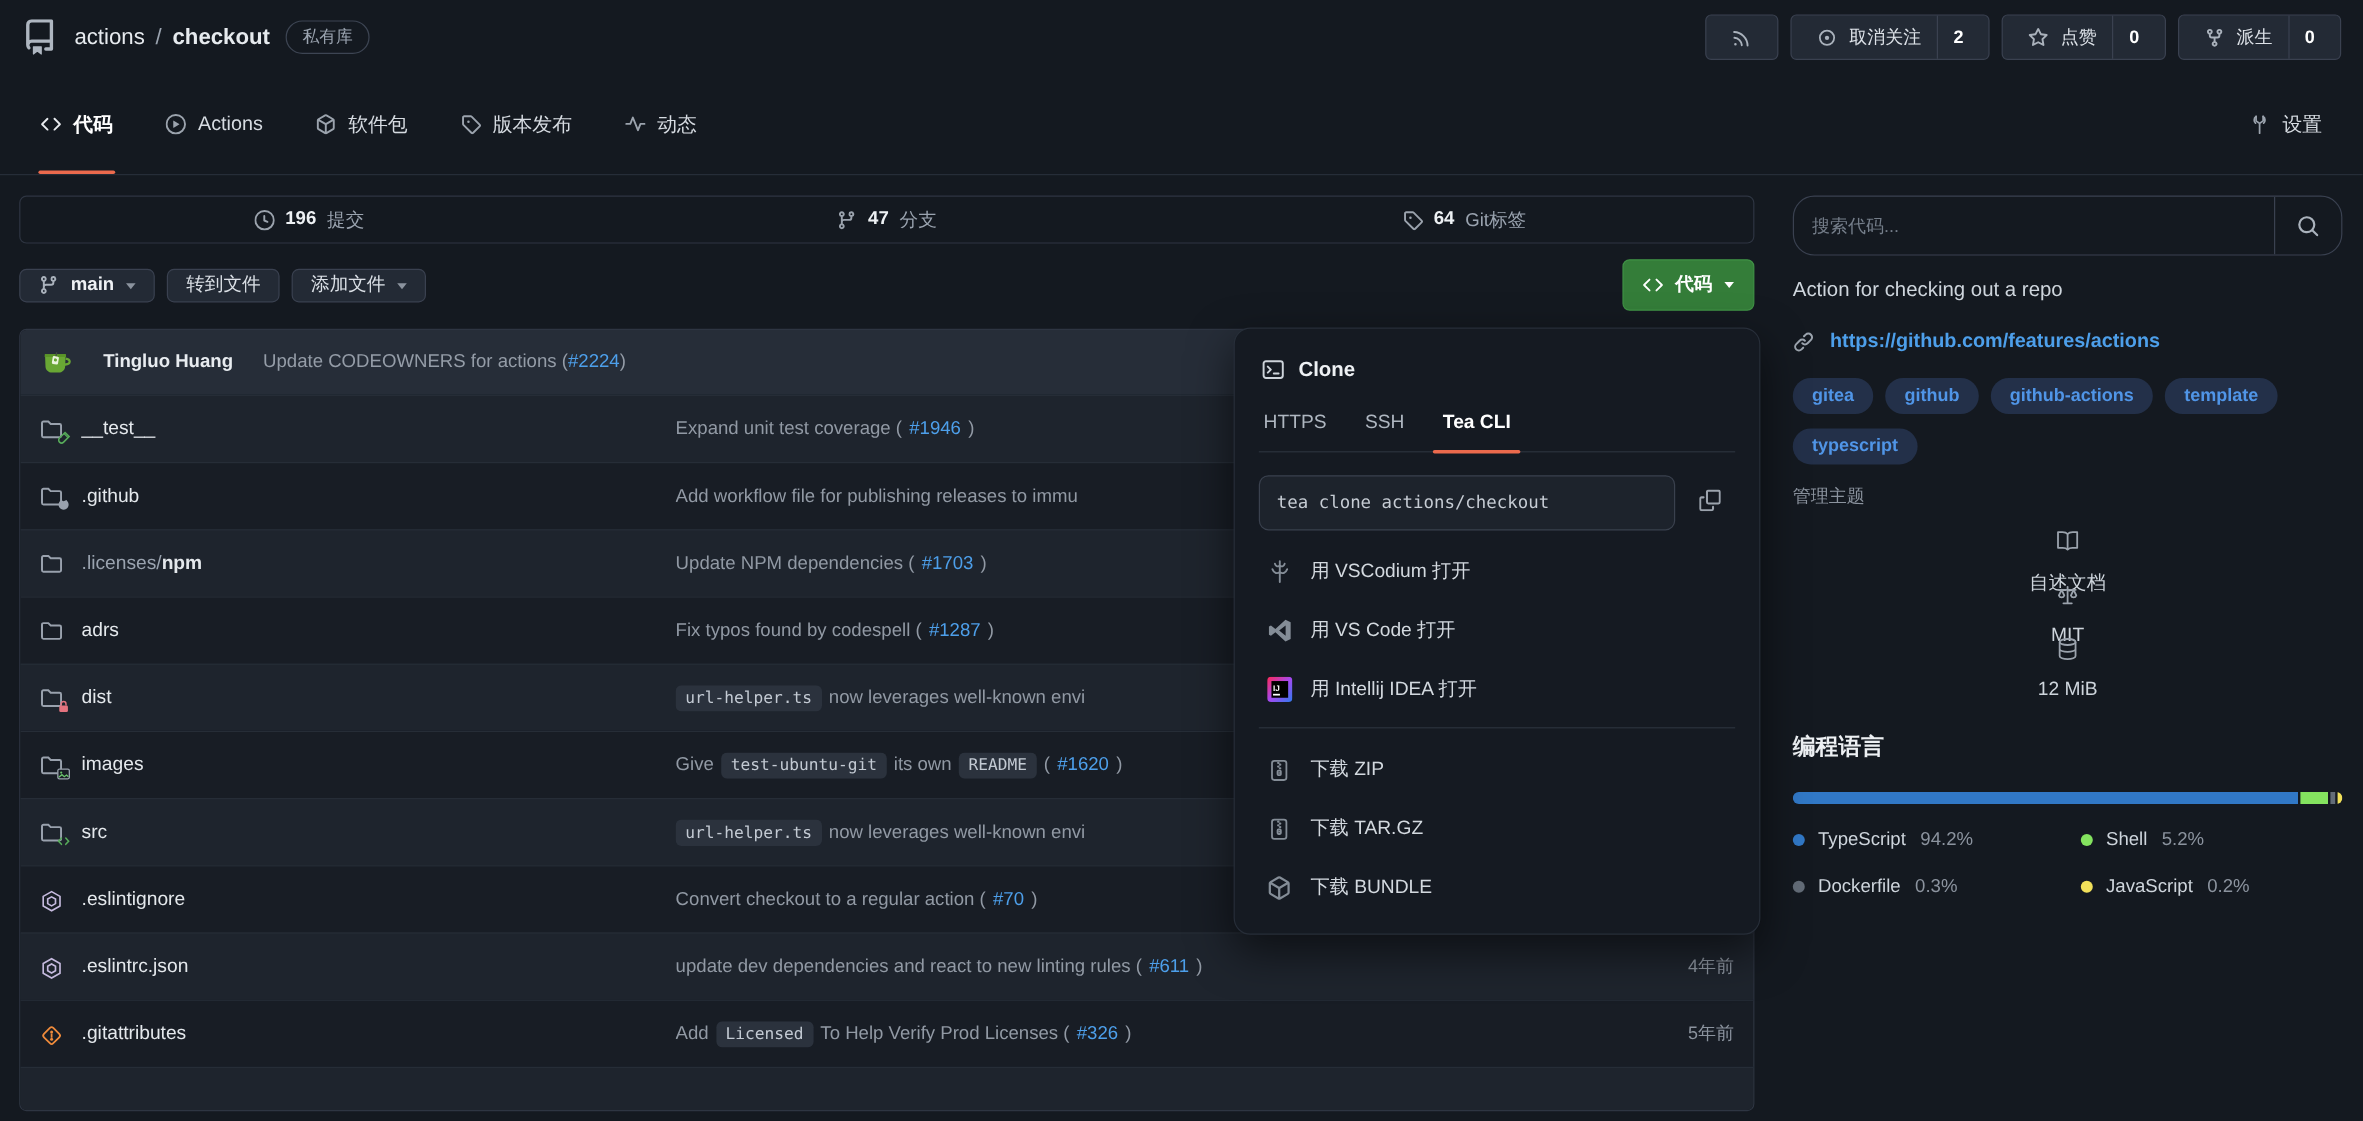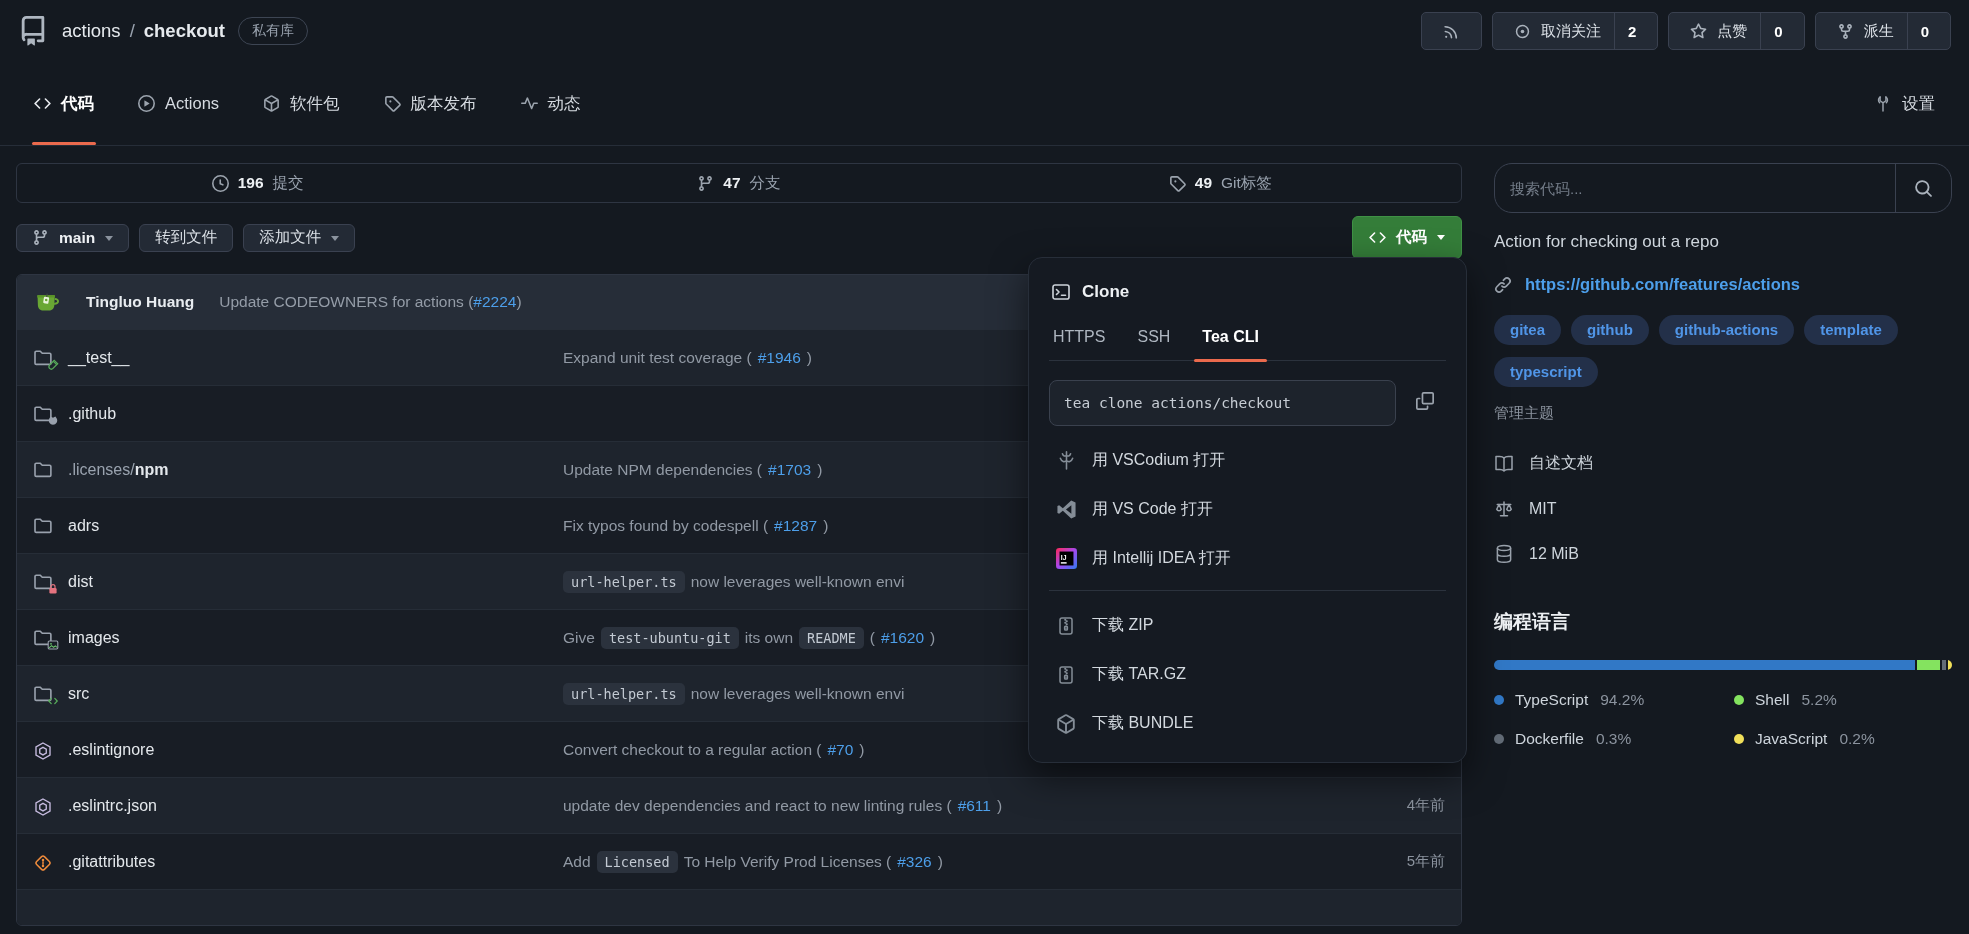--- a/index.html
+++ b/index.html
@@ -68,21 +68,21 @@
   .fname a{font-size:16px;color:#e4e8ec;}
   .fname .dim{color:#9aa3af;}
   .ficon{position:relative;width:22px;height:20px;flex:0 0 auto;}
   .ficon .base{position:absolute;left:0;top:1px;}
   .ficon .badge{position:absolute;right:-4px;bottom:-3px;width:12px;height:12px;}
   .fmsg{flex:1;font-size:15.5px;color:#9199a4;white-space:nowrap;overflow:hidden;display:flex;align-items:center;gap:6px;}
   .chip{background:#2b323d;border-radius:5px;padding:3px 8px;font-family:"DejaVu Sans Mono","Liberation Mono",monospace;font-size:13.5px;color:#c3cad3;white-space:nowrap;}
   .ftime{width:112px;text-align:right;color:var(--faint);font-size:15px;flex:0 0 auto;}
 
   
-  .dropdown{position:absolute;left:1028px;top:257px;width:439px;border-radius:14px;background:#151a22;border:1px solid #272e39;box-shadow:0 14px 36px rgba(0,0,0,.55);z-index:40;padding:24px 20px 14px;}
+  .dropdown{position:absolute;left:1028px;top:273px;width:439px;border-radius:14px;background:#151a22;border:1px solid #272e39;box-shadow:0 14px 36px rgba(0,0,0,.55);z-index:40;padding:24px 20px 14px;}
   .clone-head{display:flex;align-items:center;gap:11px;font-size:17px;font-weight:700;color:#eef1f4;padding:0 2px;}
   .clone-head .ic{color:#cdd3da;}
   .ctabs{display:flex;gap:32px;margin-top:26px;border-bottom:1px solid #2b323d;padding:0 4px;}
   .ctab{padding-bottom:14px;font-size:16px;color:#aeb6c0;position:relative;cursor:pointer;}
   .ctab.active{color:#fff;font-weight:700;}
   .ctab.active::after{content:'';position:absolute;left:-8px;right:-8px;bottom:-2px;height:3px;background:var(--accent);border-radius:2px;}
   .clonerow{margin-top:19px;display:flex;align-items:flex-start;gap:8px;}
   .cloneinput{flex:1;height:46px;background:#1d232c;border:1px solid #3a414e;border-radius:8px;color:#c6ccd4;font-family:"DejaVu Sans Mono","Liberation Mono",monospace;font-size:14.5px;padding:0 14px;outline:none;}
   .copybtn{width:42px;height:42px;background:transparent;border:none;border-radius:6px;color:#9ba3ad;display:flex;align-items:center;justify-content:center;cursor:pointer;}
   .menu{margin-top:10px;}
@@ -98,21 +98,21 @@
   .search button{width:56px;border:none;border-left:1px solid var(--btnbr);background:transparent;color:#aab2bc;cursor:pointer;display:flex;align-items:center;justify-content:center;}
   .sidetitle{font-size:19px;font-weight:700;color:#edf0f3;margin:33px 0 0;}
   .desc{margin-top:19px;font-size:17px;color:#ced5dc;}
   .weblink{margin-top:23px;display:flex;gap:13px;align-items:center;}
   .weblink .ic{color:#9ba3ad;}
   .weblink a{font-size:16.5px;font-weight:700;color:var(--link);}
   .topics{margin-top:21px;display:flex;flex-wrap:wrap;gap:12px 10px;}
   .topic{height:30px;padding:0 16px;border-radius:15px;background:#233049;color:#5095e7;font-size:15px;font-weight:600;line-height:30px;cursor:pointer;}
   .manage{margin-top:17px;color:var(--faint);font-size:15px;cursor:pointer;display:inline-block;}
   .meta{margin-top:18px;}
-  .meta-item{display:flex;gap:15px;align-items:center;height:45px;color:#ced5dc;font-size:16px;}
+  .meta-item{display:flex;gap:15px;align-items:center;height:45px;color:#ced5dc;font-size:16px;flex-direction:column;}
   .meta-item .ic{color:#9ba3ad;width:20px;}
   .langbar{margin-top:25px;height:10px;display:flex;gap:2px;border-radius:5px;overflow:hidden;}
   .langbar span{height:100%;display:block;}
   .legend{margin-top:21px;display:grid;grid-template-columns:240px 1fr;row-gap:21px;}
   .leg{display:flex;align-items:center;gap:11px;font-size:15.5px;cursor:pointer;}
   .leg .dot{width:10px;height:10px;border-radius:50%;flex:0 0 auto;}
   .leg .lname{color:#ced5dc;}
   .leg .lpct{color:var(--faint);margin-left:1px;}
 </style>
 </head>
@@ -238,21 +238,21 @@
           </span>
           <b>47</b>
           <span>分支</span>
         </a>
         <a class="stat">
           <span class="ic">
             <svg width="17" height="17" viewBox="0 0 16 16" fill="currentColor">
               <path d="M1 7.775V2.75C1 1.784 1.784 1 2.75 1h5.025c.464 0 .91.184 1.238.513l6.25 6.25a1.75 1.75 0 0 1 0 2.474l-5.026 5.026a1.75 1.75 0 0 1-2.474 0l-6.25-6.25A1.752 1.752 0 0 1 1 7.775Zm1.5 0c0 .066.026.13.073.177l6.25 6.25a.25.25 0 0 0 .354 0l5.025-5.025a.25.25 0 0 0 0-.354l-6.25-6.25a.25.25 0 0 0-.177-.073H2.75a.25.25 0 0 0-.25.25ZM6 5a1 1 0 1 1 0 2 1 1 0 0 1 0-2Z"></path>
             </svg>
           </span>
-          <b>49</b>
+          <b>64</b>
           <span>Git标签</span>
         </a>
       </div>
 
     <div class="branchrow">
       <button class="tbtn">
         <span class="ic">
             <svg width="17" height="17" viewBox="0 0 16 16" fill="currentColor">
               <path d="M9.5 3.25a2.25 2.25 0 1 1 3 2.122V6A2.5 2.5 0 0 1 10 8.5H6a1 1 0 0 0-1 1v1.128a2.251 2.251 0 1 1-1.5 0V5.372a2.25 2.25 0 1 1 1.5 0v1.836A2.493 2.493 0 0 1 6 7h4a1 1 0 0 0 1-1v-.628A2.25 2.25 0 0 1 9.5 3.25Zm-6 0a.75.75 0 1 0 1.5 0 .75.75 0 0 0-1.5 0Zm8.25-.75a.75.75 0 1 0 0 1.5.75.75 0 0 0 0-1.5ZM4.25 12a.75.75 0 1 0 0 1.5.75.75 0 0 0 0-1.5Z"></path>
             </svg>
@@ -328,20 +328,23 @@
                     <path d="M1.6 2.6a1 1 0 0 1 1-1h3.2l1.6 1.6h5.9a1 1 0 0 1 1 1v6.9a1 1 0 0 1-1 1H2.6a1 1 0 0 1-1-1Z"></path>
                   </svg>
                 </span>
                 <span class="badge ic">
                   <svg viewBox="0 0 12 12" width="12" height="12" fill="#99a1ad">
                     <path d="M2.3 3.6 3.6 1.6 6 2.7l2.4-1.1 1.3 2A4.2 4.2 0 1 1 2.3 3.6Z"></path>
                   </svg>
                 </span>
               </span>
               <a>.github</a>
+            </div>
+            <div class="fmsg">
+              <span>Add workflow file for publishing releases to immu</span>
             </div>
             <div class="ftime"></div>
           </div>
           <div class="frow">
             <div class="fname">
               <span class="ficon">
                 <span class="base ic">
                   <svg width="20" height="18" viewBox="0 0 16 14" fill="none" stroke="#99a1ad" stroke-width="1.3">
                     <path d="M1.6 2.6a1 1 0 0 1 1-1h3.2l1.6 1.6h5.9a1 1 0 0 1 1 1v6.9a1 1 0 0 1-1 1H2.6a1 1 0 0 1-1-1Z"></path>
                   </svg>

